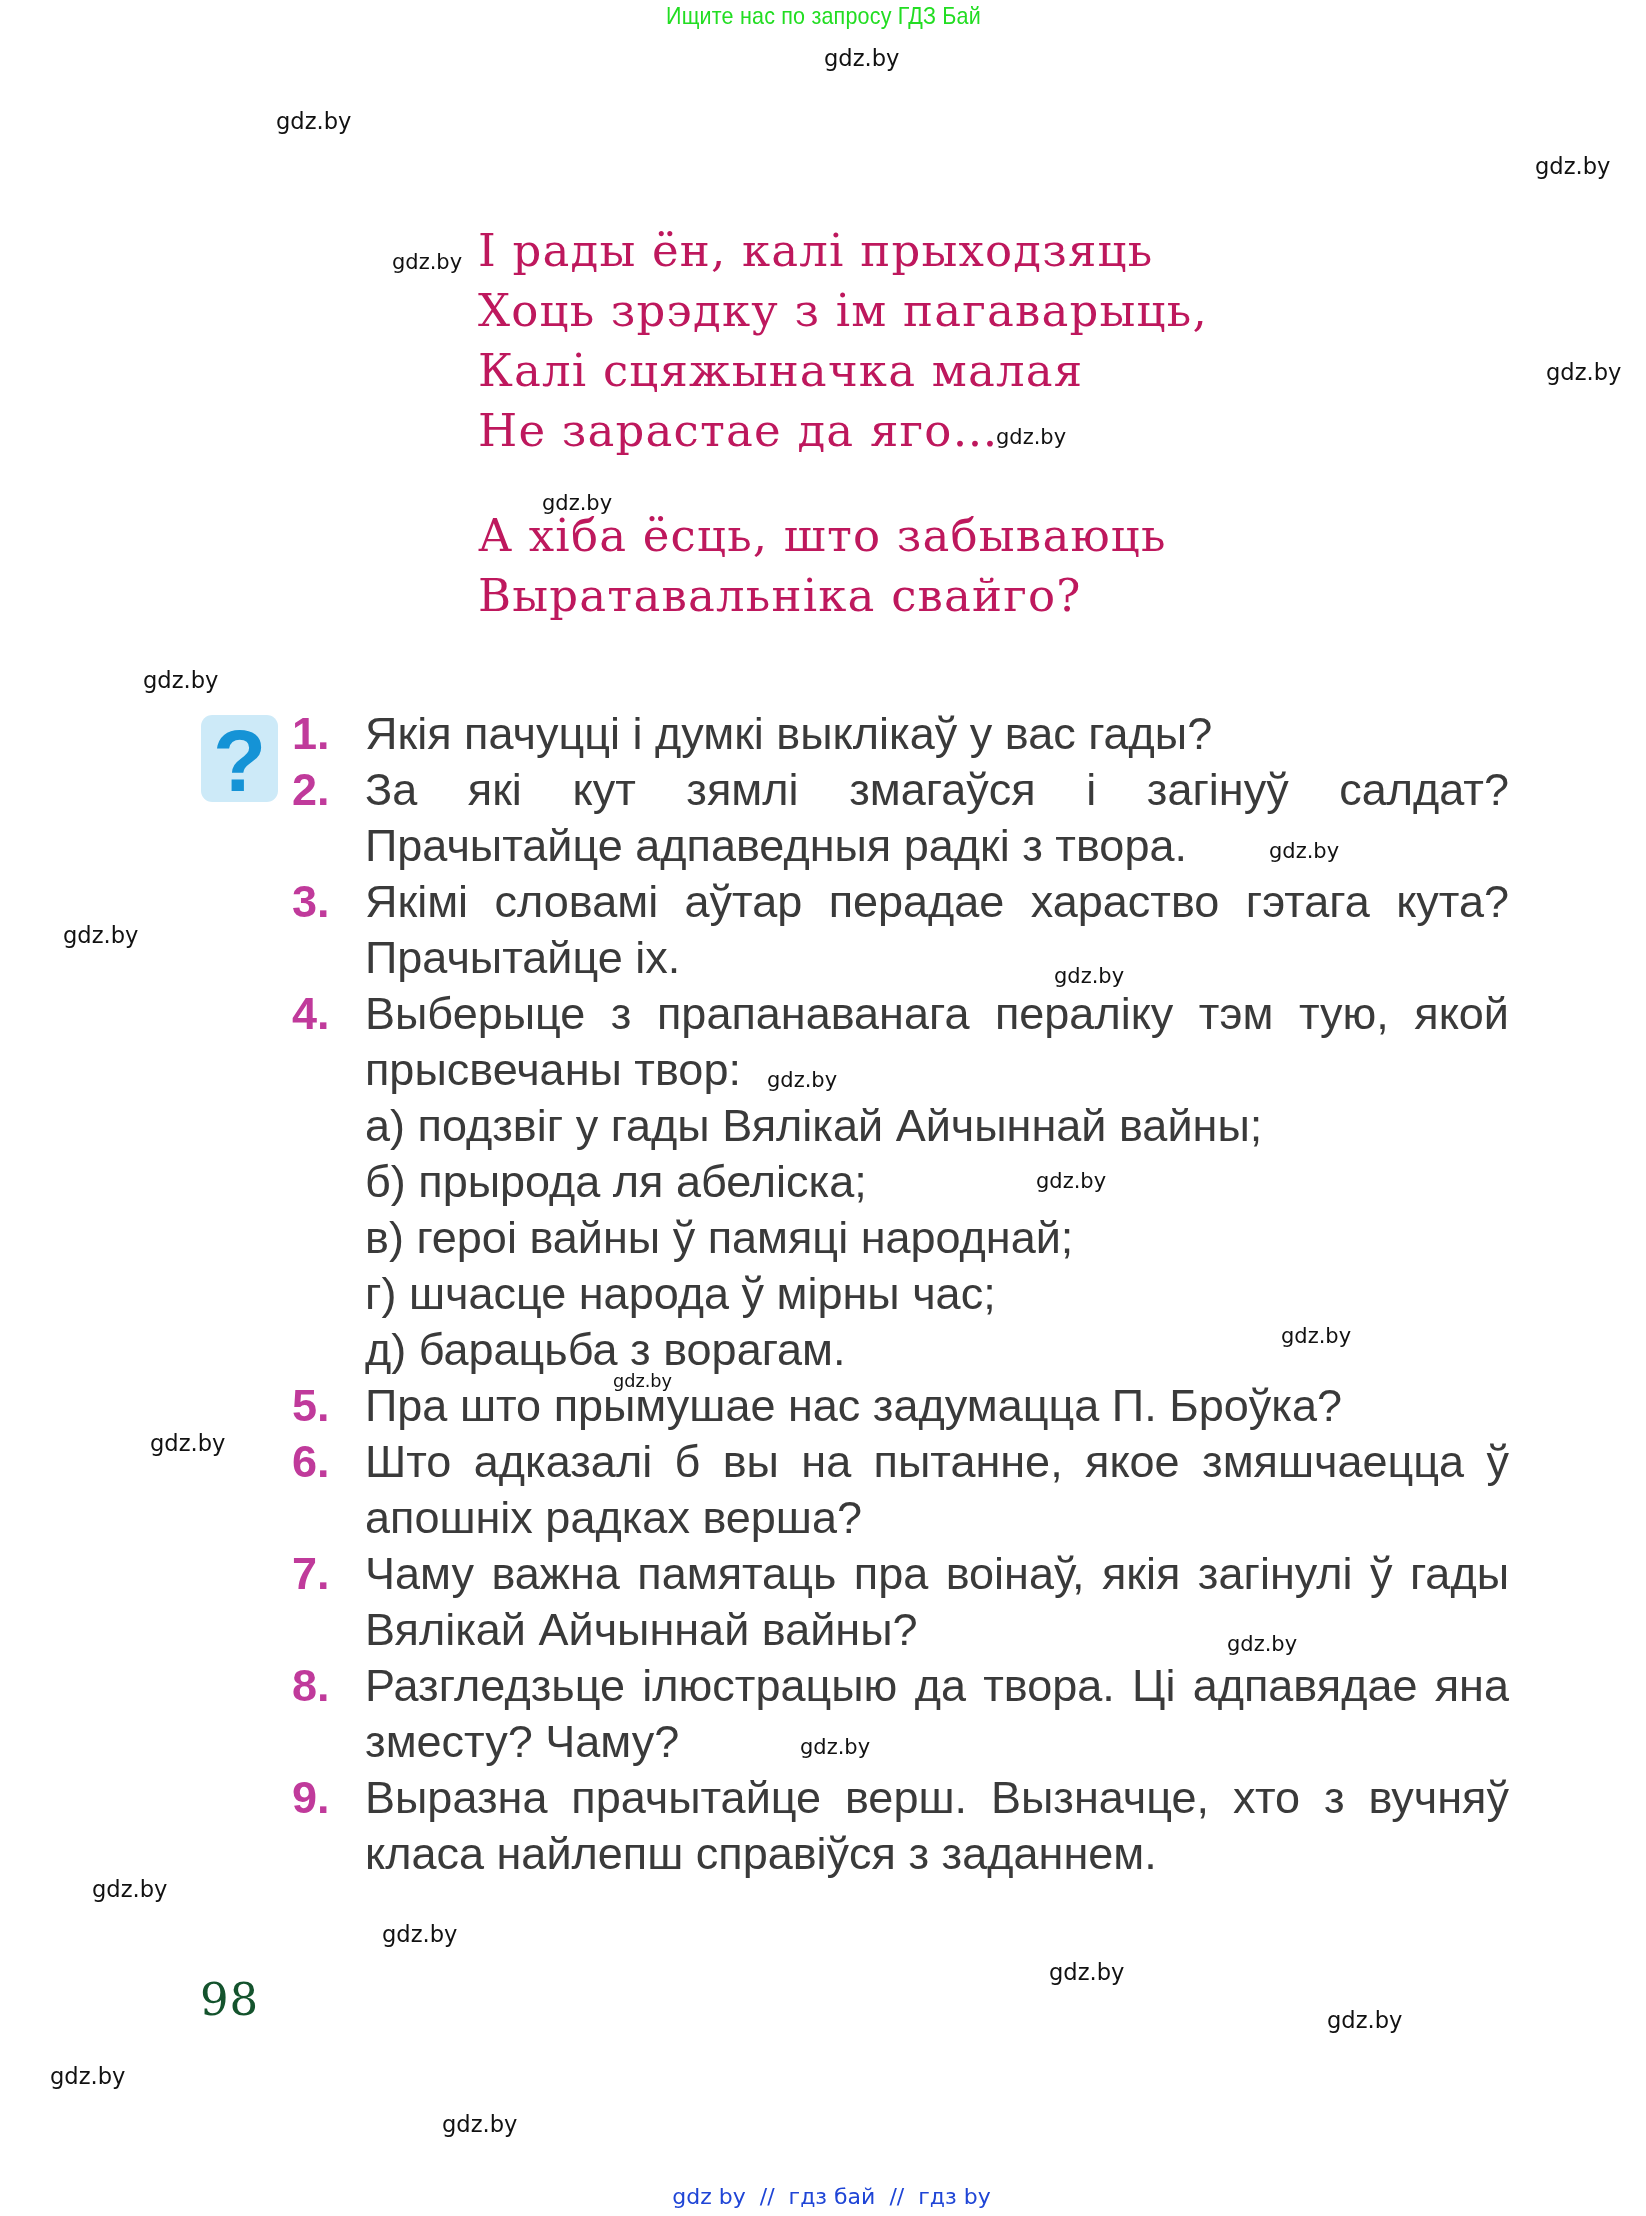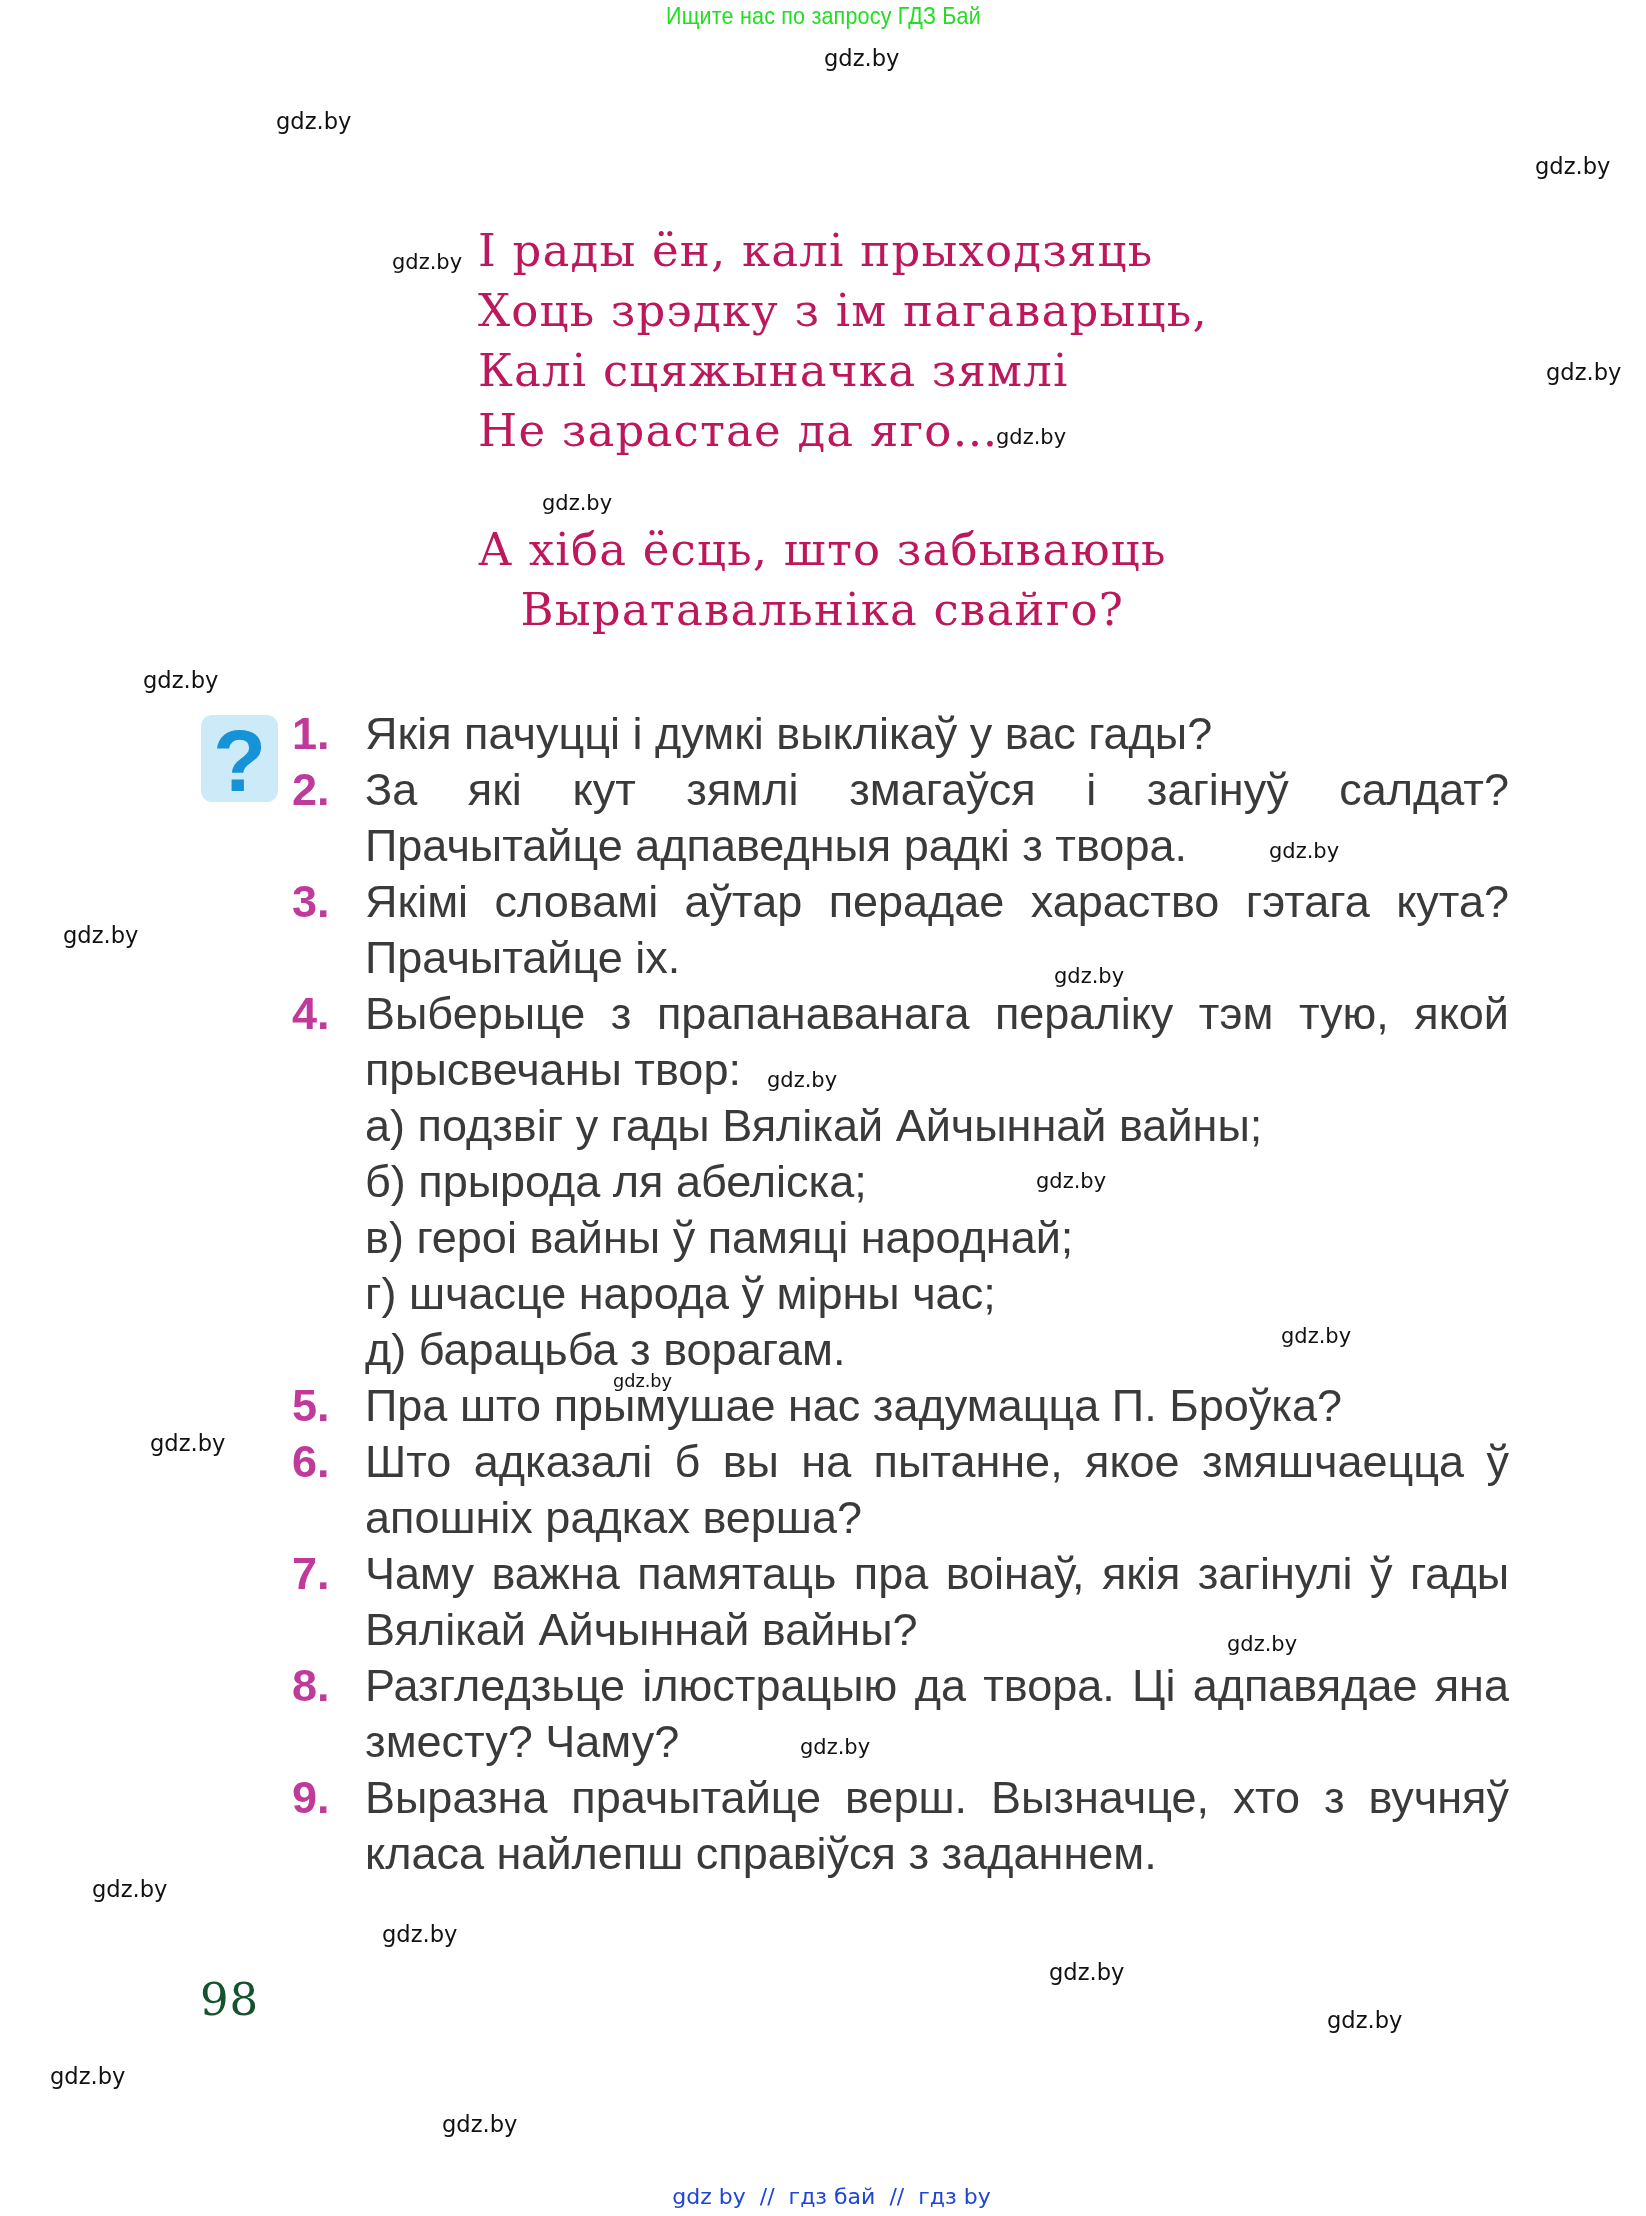--- a/index.html
+++ b/index.html
@@ -131,24 +131,24 @@
 <div class="abs wm" style="left:92px; top:1878px;">gdz.by</div>
 <div class="abs wm" style="left:382px; top:1923px;">gdz.by</div>
 <div class="abs wm" style="left:1049px; top:1961px;">gdz.by</div>
 <div class="abs wm" style="left:1327px; top:2009px;">gdz.by</div>
 <div class="abs wm" style="left:50px; top:2065px;">gdz.by</div>
 <div class="abs wm" style="left:442px; top:2113px;">gdz.by</div>
 
 <div class="abs poem" style="left:478px; top:221px;">
   <span class="line">І рады ён, калі прыходзяць</span>
   <span class="line">Хоць зрэдку з ім пагаварыць,</span>
-  <span class="line">Калі сцяжыначка зямлі</span>
+  <span class="line">Калі сцяжыначка малая</span>
   <span class="line">Не зарастае да яго…</span>
 </div>
-<div class="abs poem" style="left:478px; top:520px;text-align:center;">
+<div class="abs poem" style="left:478px; top:506px;">
   <span class="line">А хіба ёсць, што забываюць</span>
   <span class="line">Выратавальніка свайго?</span>
 </div>
 
 <div class="abs q-icon">
   <span>?</span>
 </div>
 
 <div class="abs questions">
   <div class="qitem">

